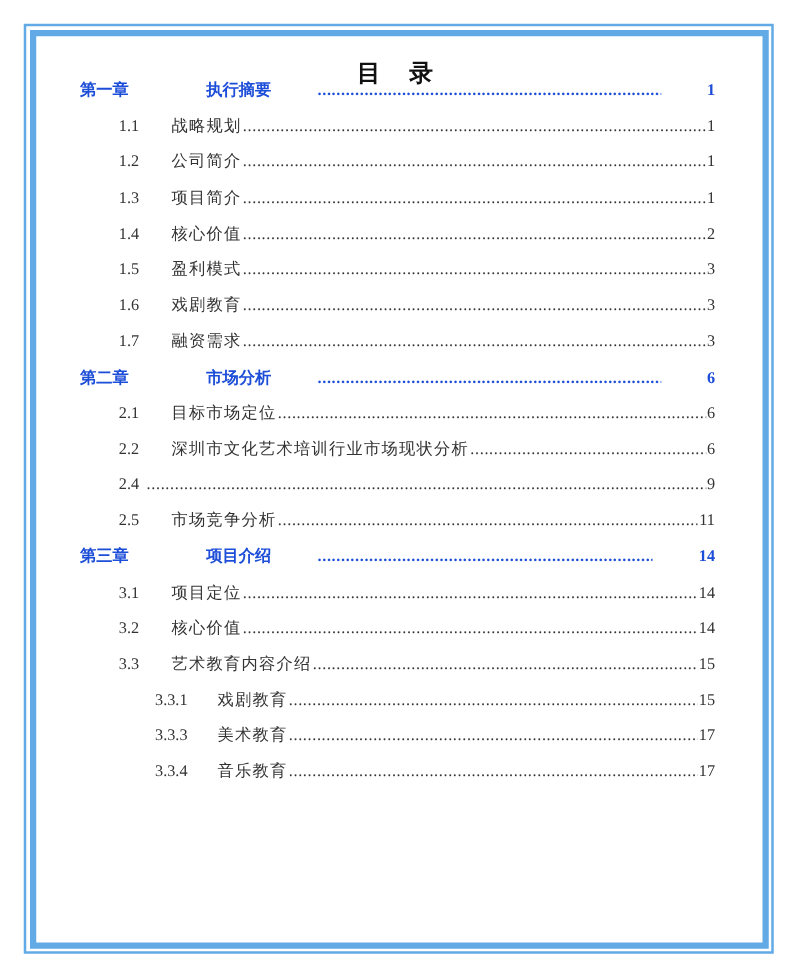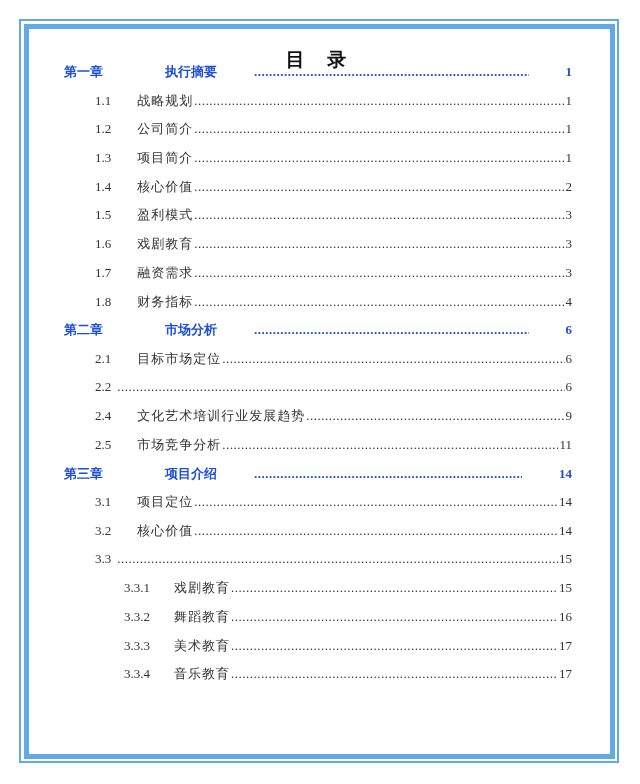--- a/index.html
+++ b/index.html
@@ -88,46 +88,40 @@
     <span class="label">戏剧教育</span>
     <span class="leader"></span>
     <span class="page">3</span>
   </div>
   <div class="row section">
     <span class="num">1.7</span>
     <span class="label">融资需求</span>
     <span class="leader"></span>
     <span class="page">3</span>
   </div>
-  <div class="row section">
-    <span class="num">1.8</span>
-    <span class="label">财务指标</span>
-    <span class="leader"></span>
-    <span class="page">4</span>
-  </div>
   <div class="row chapter">
     <span class="num">第二章</span>
     <span class="label">市场分析</span>
     <span class="leader"></span>
     <span class="page">6</span>
   </div>
   <div class="row section">
     <span class="num">2.1</span>
     <span class="label">目标市场定位</span>
     <span class="leader"></span>
     <span class="page">6</span>
   </div>
   <div class="row section">
     <span class="num">2.2</span>
+    <span class="label">深圳市文化艺术培训行业市场现状分析</span>
     <span class="leader"></span>
     <span class="page">6</span>
   </div>
   <div class="row section">
     <span class="num">2.4</span>
-    <span class="label">文化艺术培训行业发展趋势</span>
     <span class="leader"></span>
     <span class="page">9</span>
   </div>
   <div class="row section">
     <span class="num">2.5</span>
     <span class="label">市场竞争分析</span>
     <span class="leader"></span>
     <span class="page">11</span>
   </div>
   <div class="row chapter">
@@ -143,34 +137,29 @@
     <span class="page">14</span>
   </div>
   <div class="row section">
     <span class="num">3.2</span>
     <span class="label">核心价值</span>
     <span class="leader"></span>
     <span class="page">14</span>
   </div>
   <div class="row section">
     <span class="num">3.3</span>
+    <span class="label">艺术教育内容介绍</span>
     <span class="leader"></span>
     <span class="page">15</span>
   </div>
   <div class="row subsection">
     <span class="num">3.3.1</span>
     <span class="label">戏剧教育</span>
     <span class="leader"></span>
     <span class="page">15</span>
-  </div>
-  <div class="row subsection">
-    <span class="num">3.3.2</span>
-    <span class="label">舞蹈教育</span>
-    <span class="leader"></span>
-    <span class="page">16</span>
   </div>
   <div class="row subsection">
     <span class="num">3.3.3</span>
     <span class="label">美术教育</span>
     <span class="leader"></span>
     <span class="page">17</span>
   </div>
   <div class="row subsection">
     <span class="num">3.3.4</span>
     <span class="label">音乐教育</span>

